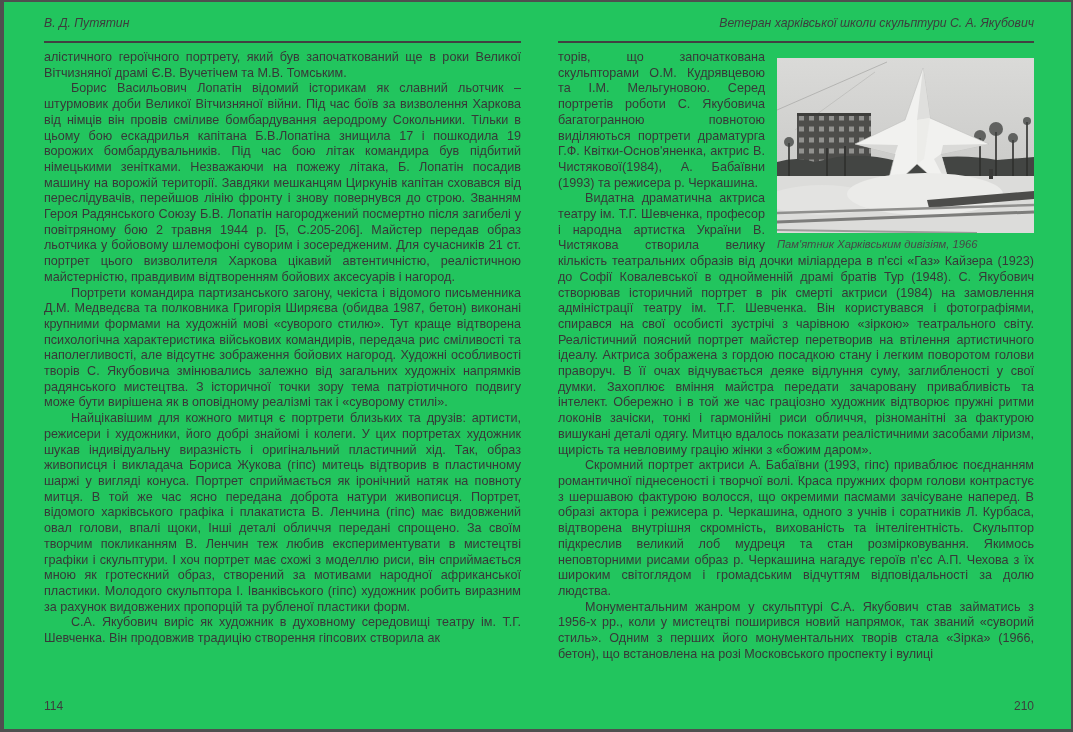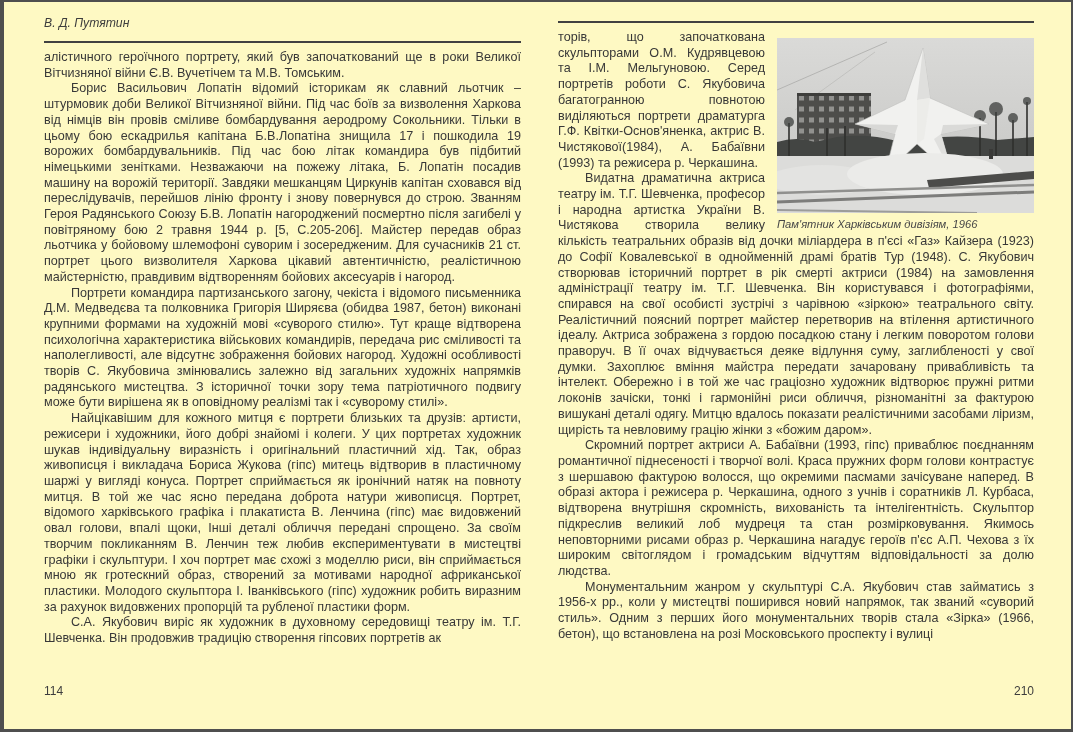--- a/index.html
+++ b/index.html
@@ -1,19 +1,19 @@
 <!DOCTYPE html>
 <html lang="uk"><head>
 <meta charset="utf-8">
 <style>
   * { margin:0; padding:0; box-sizing:border-box; }
   html, body { width:1073px; height:732px; background:#ffffff; }
   .spread {
     width:1073px; height:732px;
-    background:#fef9c3;
+    background:#22c55e;
     border:2px solid #4f4f4f;
     border-left-width:4px; border-bottom-width:3px;
     display:flex;
     position:relative;
     font-family:"Liberation Sans", sans-serif;
     color:#3b3b3b;
     overflow:hidden;
   }
   .page { position:relative; height:100%; }
   .page-left  { width:536px; padding:14px 16px 0 40px; }
@@ -26,54 +26,55 @@
     height:646px;
     overflow:hidden;
     font-size:12.6px;
     line-height:15.7px;
     text-align:justify;
     color:#383838;
     hyphens:auto;
   }
   .para { text-indent:27px; }
   .para.no-indent { text-indent:0; }
-  .page-num { position:absolute; bottom:31px; font-size:12px; color:#3d3d3d; }
+  .page-num { position:absolute; bottom:16px; font-size:12px; color:#3d3d3d; }
   .page-left  .page-num { left:40px; }
   .page-right .page-num { right:37px; }
   figure.photo { float:right; width:257px; margin:8px 0 0 12px; }
   figure.photo svg { display:block; width:257px; height:175px; }
   figcaption {
     font-style:italic; font-size:11.2px; color:#474747;
     margin-top:5px; text-align:left; text-indent:0; line-height:13px;
   }
 </style>
 </head>
 <body>
 
 <div class="spread">
 
   <section class="page page-left">
     <div class="running-head">В. Д. Путятин</div>
     <div class="rule"></div>
     <div class="body-text">
 
-        <p class="para no-indent">алістичного героїчного портрету, який був започаткований ще в роки Великої Вітчизняної війни Є.В. Вучетічем та М.В. Томським.</p>
+        <p class="para no-indent">алістичного героїчного портрету, який був започаткований ще в роки Великої Вітчизняної драмі Є.В. Вучетічем та М.В. Томським.</p>
 
         <p class="para">Борис Васильович Лопатін відомий історикам як славний льотчик –штурмовик доби Великої Вітчизняної війни. Під час боїв за визволення Харкова від німців він провів сміливе бомбардування аеродрому Сокольники. Тільки в цьому бою ескадрилья капітана Б.В.Лопатіна знищила 17 і пошкодила 19 ворожих бомбардувальників. Під час бою літак командира був підбитий німецькими зенітками. Незважаючи на пожежу літака, Б. Лопатін посадив машину на ворожій території. Завдяки мешканцям Циркунів капітан сховався від переслідувачів, перейшов лінію фронту і знову повернувся до строю. Званням Героя Радянського Союзу Б.В. Лопатін нагороджений посмертно після загибелі у повітряному бою 2 травня 1944 р. [5, С.205-206]. Майстер передав образ льотчика у бойовому шлемофоні суворим і зосередженим. Для сучасників 21 ст. портрет цього визволителя Харкова цікавий автентичністю, реалістичною майстерністю, правдивим відтворенням бойових аксесуарів і нагород.</p>
 
         <p class="para">Портрети командира партизанського загону, чекіста і відомого письменника Д.М. Медведєва та полковника Григорія Ширяєва (обидва 1987, бетон) виконані крупними формами на художній мові «суворого стилю». Тут краще відтворена психологічна характеристика військових командирів, передача рис сміливості та наполегливості, але відсутнє зображення бойових нагород. Художні особливості творів С. Якубовича змінювались залежно від загальних художніх напрямків радянського мистецтва. З історичної точки зору тема патріотичного подвигу може бути вирішена як в оповідному реалізмі так і «суворому стилі».</p>
 
         <p class="para">Найцікавішим для кожного митця є портрети близьких та друзів: артисти, режисери і художники, його добрі знайомі і колеги. У цих портретах художник шукав індивідуальну виразність і оригінальний пластичний хід. Так, образ живописця і викладача Бориса Жукова (гіпс) митець відтворив в пластичному шаржі у вигляді конуса. Портрет сприймається як іронічний натяк на повноту митця. В той же час ясно передана доброта натури живописця. Портрет, відомого харківського графіка і плакатиста В. Ленчина (гіпс) має видовжений овал голови, впалі щоки, Інші деталі обличчя передані спрощено. За своїм творчим покликанням В. Ленчин теж любив експериментувати в мистецтві графіки і скульптури. І хоч портрет має схожі з моделлю риси, він сприймається мною як гротескний образ, створений за мотивами народної африканської пластики. Молодого скульптора І. Іванківського (гіпс) художник робить виразним за рахунок видовжених пропорцій та рубленої пластики форм.</p>
 
-        <p class="para">С.А. Якубович виріс як художник в духовному середовищі театру ім. Т.Г. Шевченка. Він продовжив традицію створення гіпсових портретів ак</p>
+        <p class="para">С.А. Якубович виріс як художник в духовному середовищі театру ім. Т.Г. Шевченка. Він продовжив традицію створення гіпсових створила ак</p>
       </div>
     <div class="page-num">114</div>
   </section>
 
   <section class="page page-right">
+    <div class="running-head">Ветеран харківської школи скульптури С. А. Якубович</div>
     <div class="rule"></div>
     <div class="body-text">
       <figure class="photo">
         <svg viewBox="0 0 257 175" xmlns="http://www.w3.org/2000/svg" role="img">
           <defs>
             <linearGradient id="sky" x1="0" y1="0" x2="0" y2="1">
               <stop offset="0" stop-color="#dadad8"></stop>
               <stop offset="0.65" stop-color="#cbcbc9"></stop>
               <stop offset="1" stop-color="#c4c4c2"></stop>
             </linearGradient>

